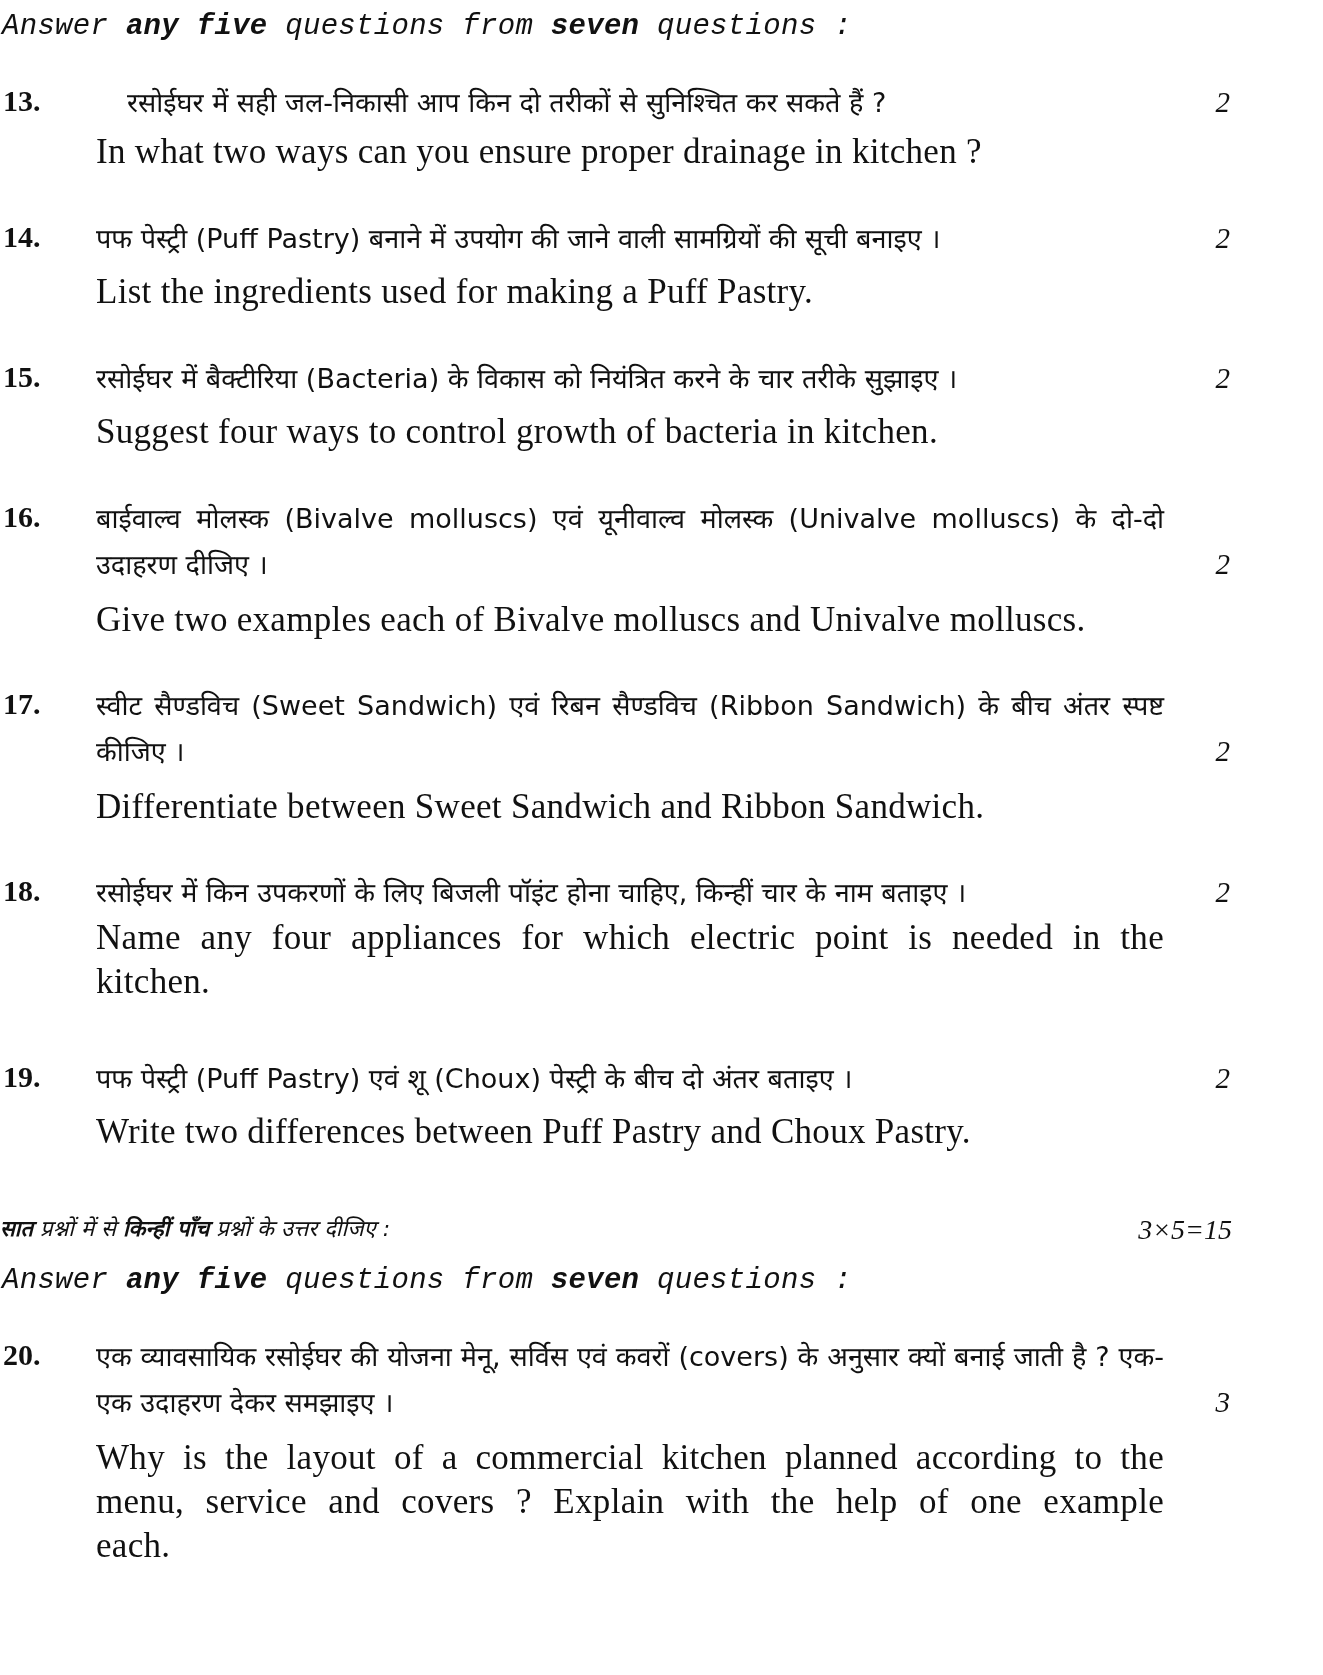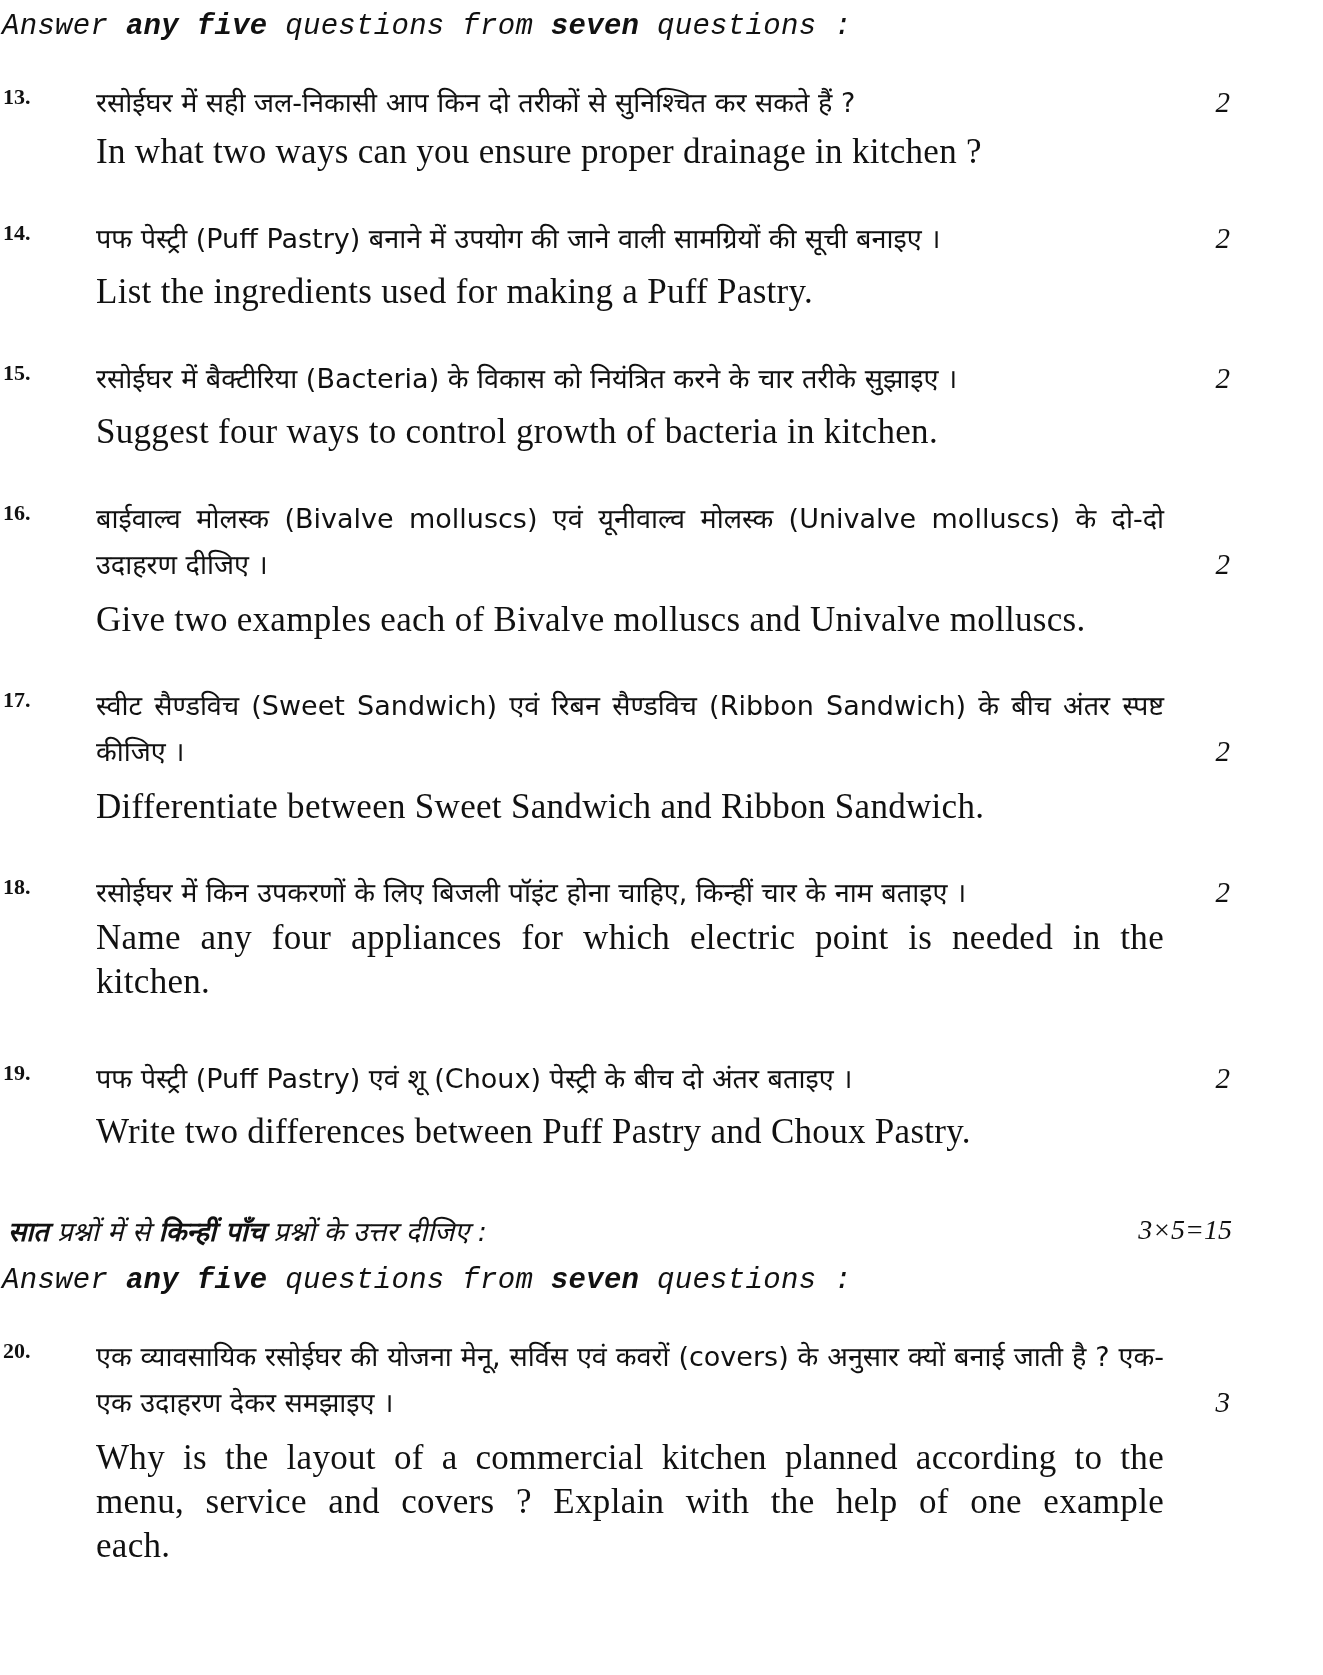--- a/index.html
+++ b/index.html
@@ -10,33 +10,33 @@
     }
     .page { position: absolute; left: 0; top: 0; width: 1240px; }
     .instr {
       position: absolute; left: 2px;
       font-family: Liberation Mono, monospace;
       font-style: italic; font-size: 29px; letter-spacing: 0.3px;
       white-space: nowrap;
     }
     .instr b { font-weight: bold; }
     .instr-hi {
-      position: absolute; left: 8px;
+      position: absolute; left: 0;
       font-family: "DejaVu Sans", sans-serif;
-      font-style: italic; font-size: 27px; white-space: nowrap; text-align: right;
+      font-style: italic; font-size: 22px; white-space: nowrap; text-align: right;
     }
     .instr-hi b { font-weight: bold; }
     .marks-total {
       position: absolute; right: 8px;
       font-family: "Liberation Serif", serif; font-style: italic; font-size: 28px; margin-left: 31px;
     }
     .q { position: absolute; left: 0; width: 1240px; }
     .qnum {
       position: absolute; left: 3px; top: 0;
-      font-family: "Liberation Serif", serif; font-weight: bold; font-size: 22px;
+      font-family: "Liberation Serif", serif; font-weight: bold; font-size: 30px;
     }
     .qhi {
       position: absolute; left: 96px; width: 1068px;
       font-family: "DejaVu Sans", sans-serif; font-size: 27px; line-height: 46px;
       text-align: justify;
     }
     .qen {
       position: absolute; left: 96px; width: 1068px;
       font-family: "Liberation Serif", "DejaVu Serif", serif; font-size: 35px; line-height: 44px;
       text-align: justify; text-align-last: left; letter-spacing: 0.3px;
@@ -51,21 +51,21 @@
 <body>
 
 <div class="page">
 
   <div class="instr" style="top:10px;">
     <span>Answer </span><b>any five</b><span> questions from </span><b>seven</b><span> questions :</span>
   </div>
 
   <div class="q" style="top:82px;">
     <div class="qnum" style="top:2px;">13.</div>
-    <div class="qhi" style="top:-2px;">रसोईघर में सही जल-निकासी आप किन दो तरीकों से सुनिश्चित कर सकते हैं ?</div>
+    <div class="qhi" style="top:-2px;margin-left:31px;">रसोईघर में सही जल-निकासी आप किन दो तरीकों से सुनिश्चित कर सकते हैं ?</div>
     <div class="mark" style="top:4px;">2</div>
     <div class="qen" style="top:48px;">In what two ways can you ensure proper drainage in kitchen ?</div>
   </div>
 
   <div class="q" style="top:218px;">
     <div class="qnum" style="top:2px;">14.</div>
     <div class="qhi" style="top:-2px;">पफ पेस्ट्री (Puff Pastry) बनाने में उपयोग की जाने वाली सामग्रियों की सूची बनाइए ।</div>
     <div class="mark" style="top:4px;">2</div>
     <div class="qen" style="top:52px;">List the ingredients used for making a Puff Pastry.</div>
   </div>

